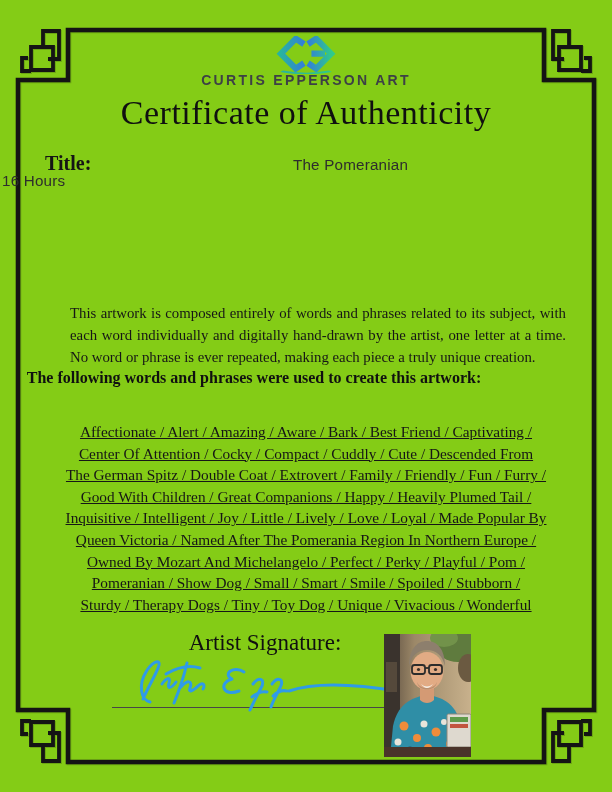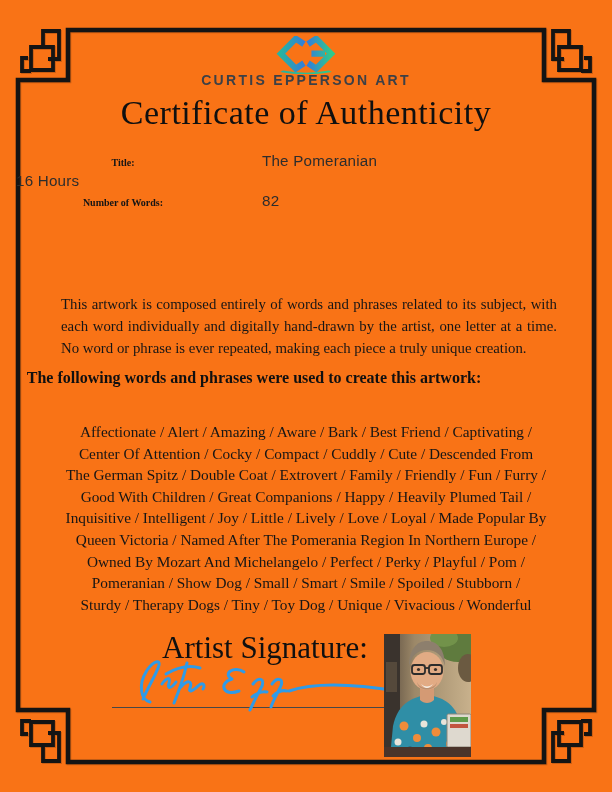--- a/index.html
+++ b/index.html
@@ -1,55 +1,56 @@
 <!DOCTYPE html>
 <html><head>
 <meta charset="utf-8">
 <style>
   html,body{margin:0;padding:0;background:#ffffff;}
   .page{
-    position:relative;width:612px;height:792px;background:#f97316;overflow:hidden;
+    position:relative;width:612px;height:792px;background:#84cc16;overflow:hidden;
     font-family:"Liberation Serif",serif;color:#141414;
   }
   svg.border-svg{position:absolute;left:0;top:0;filter:drop-shadow(1.5px 1.5px 0 rgba(0,0,0,.18));}
   .logo-wrap{position:absolute;left:0;top:36px;width:612px;text-align:center;}
   .brand-name{
     position:absolute;left:0;top:72px;width:612px;text-align:center;
     font-family:"Liberation Sans",sans-serif;font-size:14px;font-weight:600;
     letter-spacing:2.3px;color:#3d4046;
   }
   .cert-title{
     position:absolute;left:0;top:94px;width:612px;text-align:center;
     font-size:34px;font-weight:400;color:#101010;letter-spacing:.5px;
   }
   .details{position:absolute;left:0;top:152px;width:612px;}
   .detail-row{display:flex;align-items:baseline;height:19.8px;}
   .detail-label{
-    width:246px;text-align:center;font-weight:bold;font-size:10px;color:#151515;
+    width:246px;text-align:left;font-weight:bold;font-size:20px;color:#151515;
     flex:0 0 246px;
+    padding-left:45px;
   }
   .detail-value{
-    margin-left:16px;font-family:"Liberation Sans",sans-serif;font-size:15.2px;
+    margin-left:2px;font-family:"Liberation Sans",sans-serif;font-size:15.2px;
     color:#2d2d2d;letter-spacing:.2px;
   }
   .desc{
-    position:absolute;left:59px;top:292px;width:496px;margin:2px;
+    position:absolute;left:59px;top:292px;width:496px;margin:11px;
     font-size:14.8px;line-height:21.8px;text-align:justify;color:#161616;
   }
   .words-heading{
     position:absolute;left:0;top:369px;width:508px;text-align:center;
     font-weight:bold;font-size:16px;color:#101010;
   }
   .word-list{
     position:absolute;left:30px;top:421px;width:552px;text-align:center;
-    font-size:15.3px;line-height:21.6px;color:#161616;white-space:pre-line;
+    font-size:15.3px;line-height:21.6px;color:#161616;white-space:pre-line;text-decoration:underline;
   }
   .sig-label{
     position:absolute;left:100px;top:630px;width:330px;text-align:center;
-    font-size:31px;color:#101010;
+    font-size:23px;color:#101010;
   }
   .sig-line{position:absolute;left:112px;top:707px;width:306px;border-top:1.6px solid #474747;}
   .sig-svg{position:absolute;left:110px;top:650px;}
   .website{
     position:absolute;left:100px;top:722px;width:330px;text-align:center;
     font-size:20px;color:#101010;text-decoration:underline;text-underline-offset:3px;
   }
   .photo-svg{position:absolute;left:384px;top:634px;}
 </style>
 </head>
@@ -98,24 +99,20 @@
 
   <div class="cert-title">Certificate of Authenticity</div>
 
   <div class="details">
     <div class="detail-row">
       <span class="detail-label">Title:</span>
       <span class="detail-value">The Pomeranian</span>
     </div>
     <div class="detail-row">
       <span class="detail-value">16 Hours</span>
-    </div>
-    <div class="detail-row">
-      <span class="detail-label">Number of Words:</span>
-      <span class="detail-value">82</span>
     </div>
   </div>
 
   <p class="desc">This artwork is composed entirely of words and phrases related to its subject, with each word individually and digitally hand-drawn by the artist, one letter at a time. No word or phrase is ever repeated, making each piece a truly unique creation.</p>
 
   <div class="words-heading">The following words and phrases were used to create this artwork:</div>
 
   <div class="word-list">Affectionate / Alert / Amazing / Aware / Bark / Best Friend / Captivating /
 Center Of Attention / Cocky / Compact / Cuddly / Cute / Descended From
 The German Spitz / Double Coat / Extrovert / Family / Friendly / Fun / Furry /

